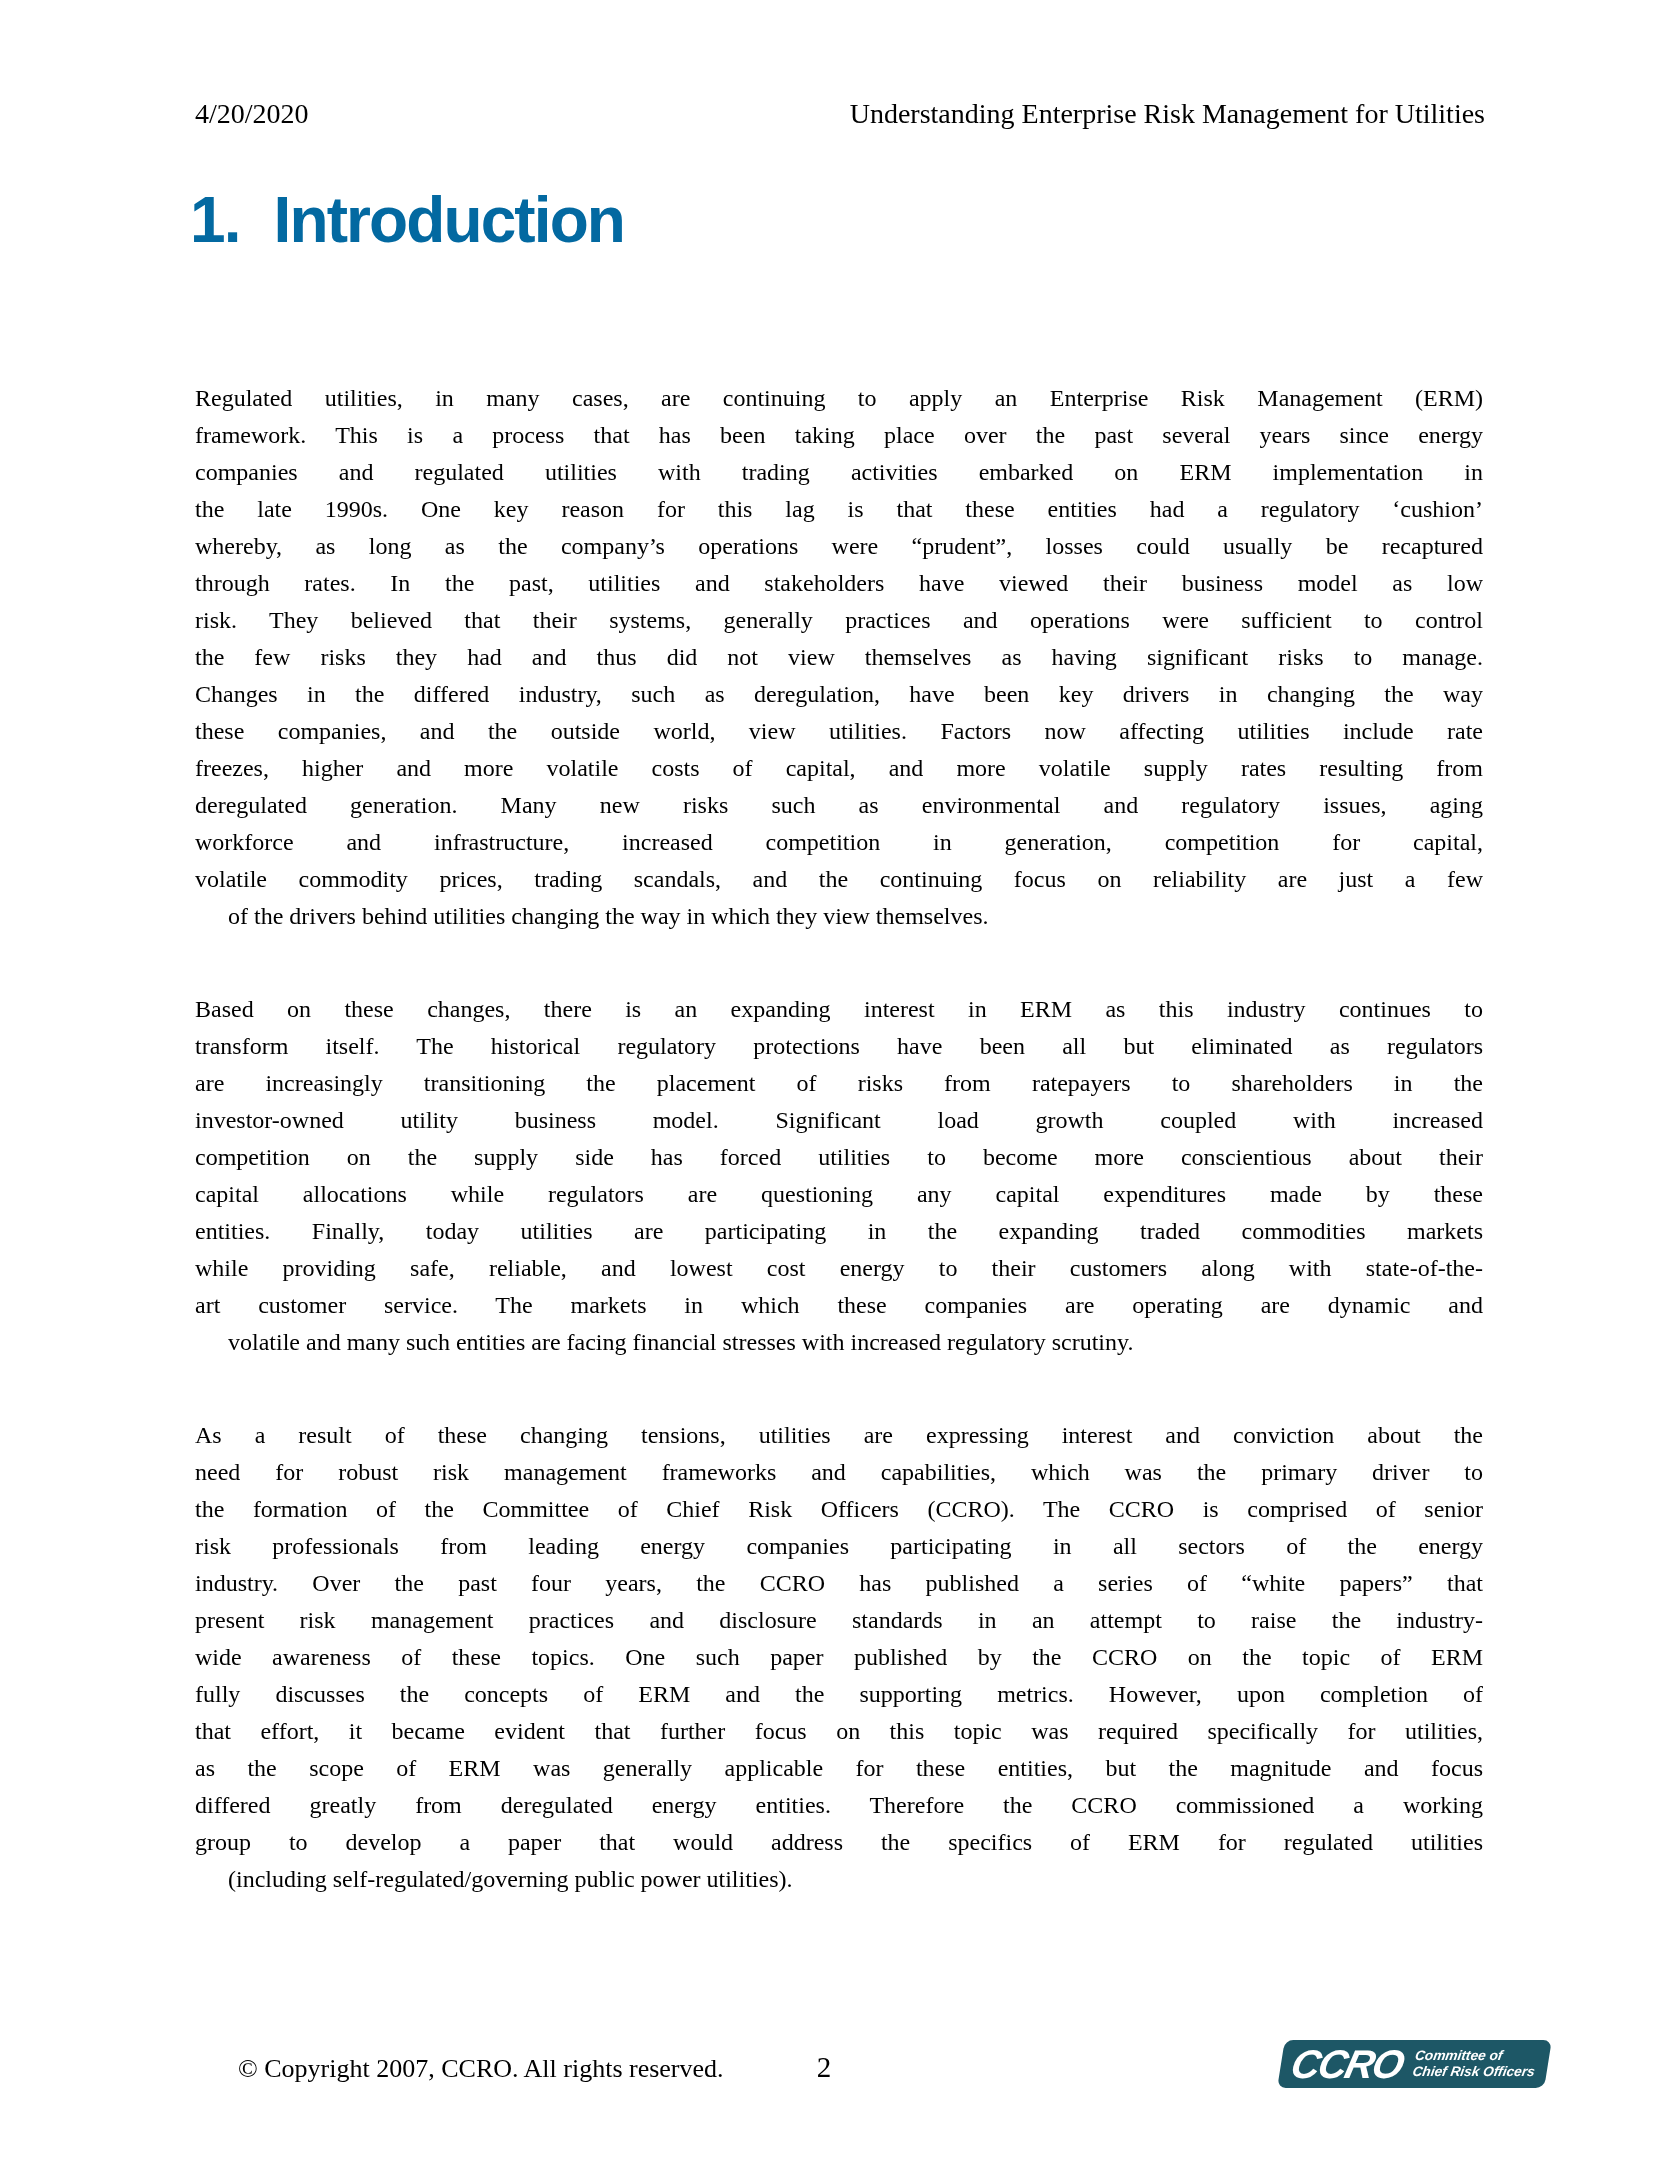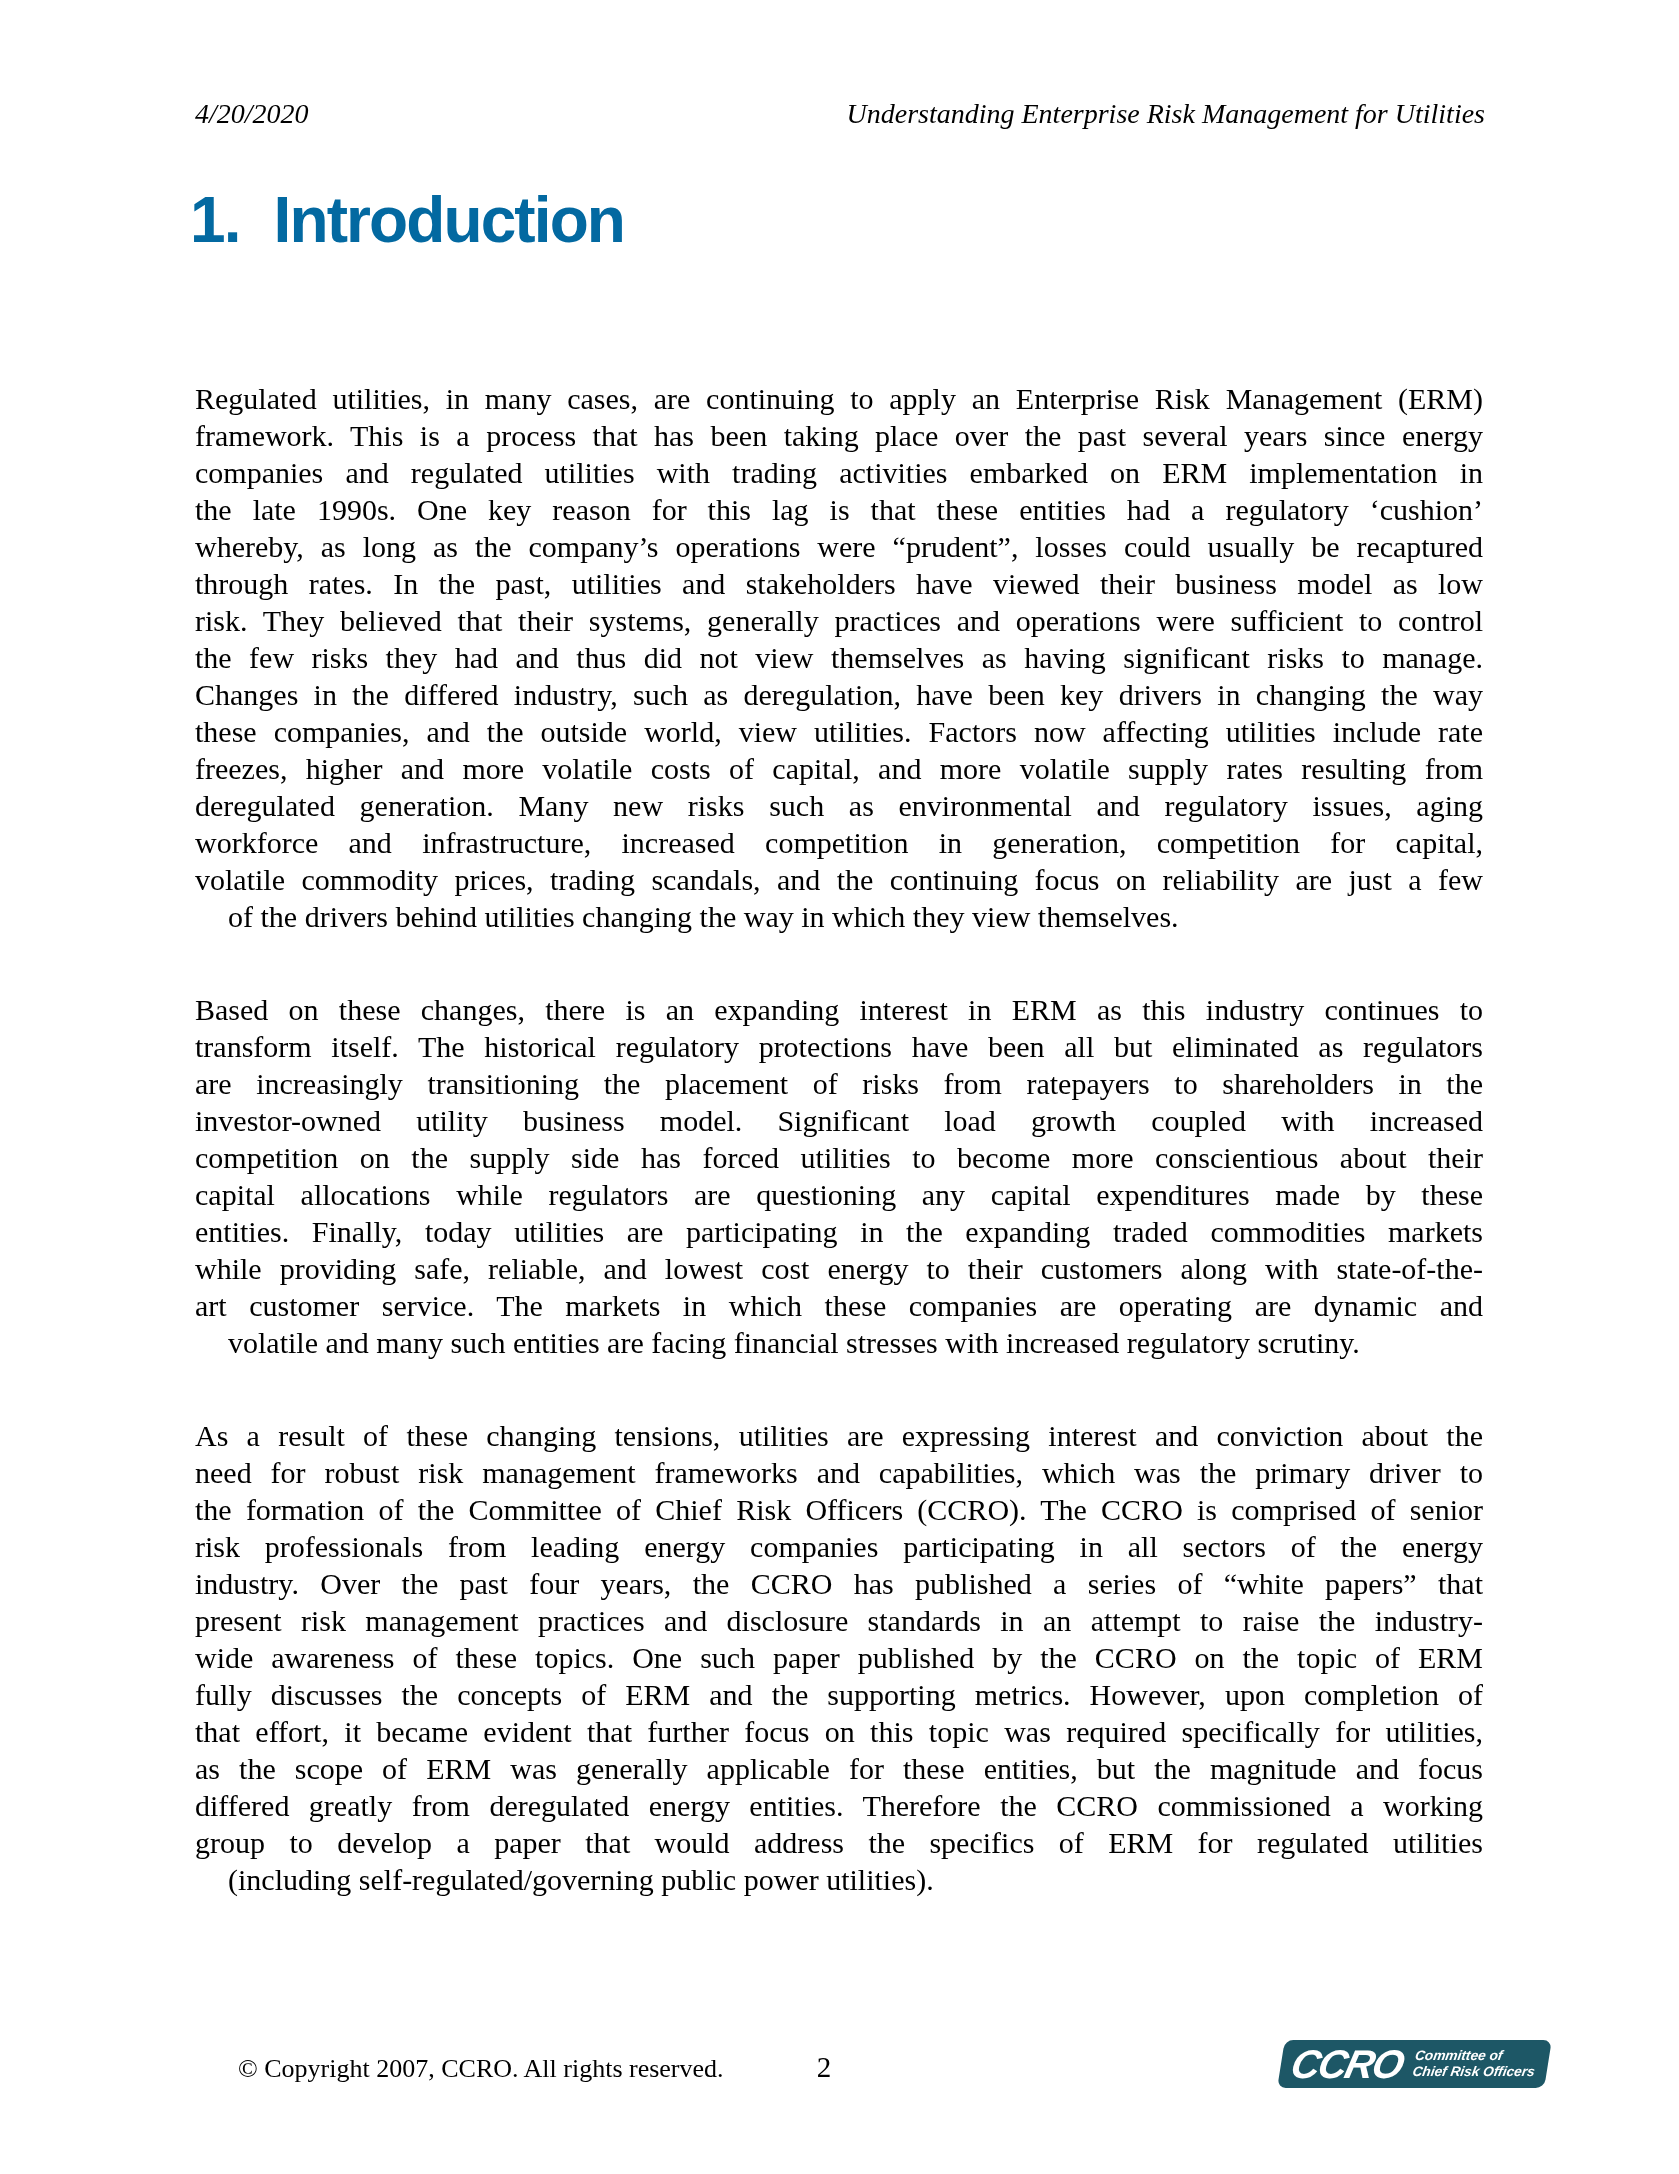--- a/index.html
+++ b/index.html
@@ -12,21 +12,20 @@
     font-family:"Liberation Serif",serif;
     color:#000000;
   }
   
   .header{
     position:absolute;
     left:195px; right:195px; top:98px;
     display:flex;
     justify-content:space-between;
     align-items:flex-start;
-    font-style:italic;
     font-size:28px;
     line-height:32px;
     font-family:"Liberation Serif",serif;
   }
   
   .heading{
     position:absolute;
     left:190px; top:185px;
     margin:0;
     font-family:"Liberation Sans",sans-serif;
@@ -37,21 +36,21 @@
     color:#0369a1;
     white-space:nowrap;
   }
   .heading .num{margin-right:34px;}
   
   .body-text{
     position:absolute;
     left:195px; top:380px;
     width:1288px;
     font-family:"Liberation Serif",serif;
-    font-size:30px;
+    font-size:24px;
     line-height:37px;
   }
   .paragraph{margin:0 0 56px 0;}
   .line{
     text-align:justify;
     text-align-last:justify;
   }
   .line.last{text-align-last:left;margin-left:33px;}
   
   .footer-copyright{

